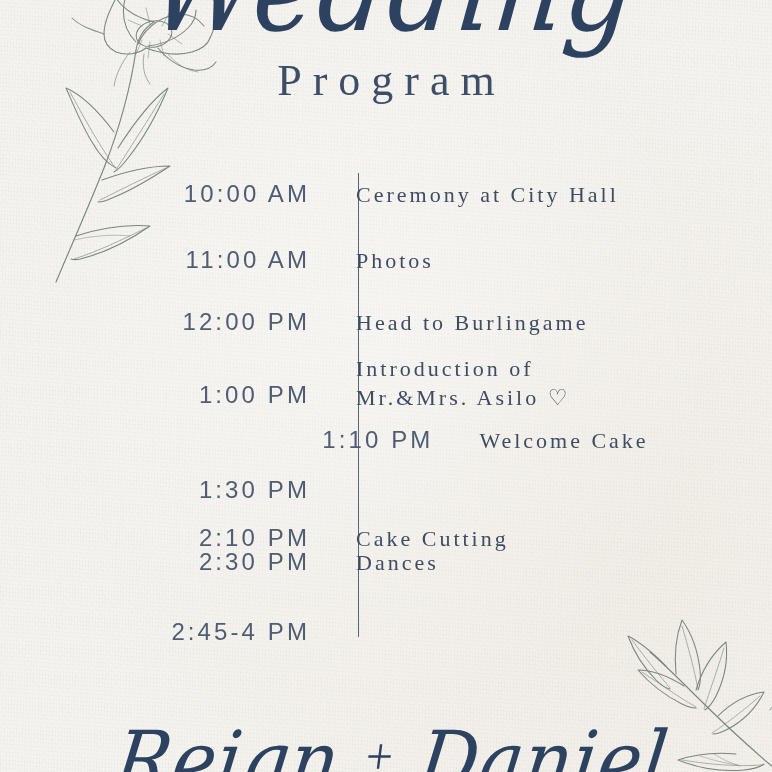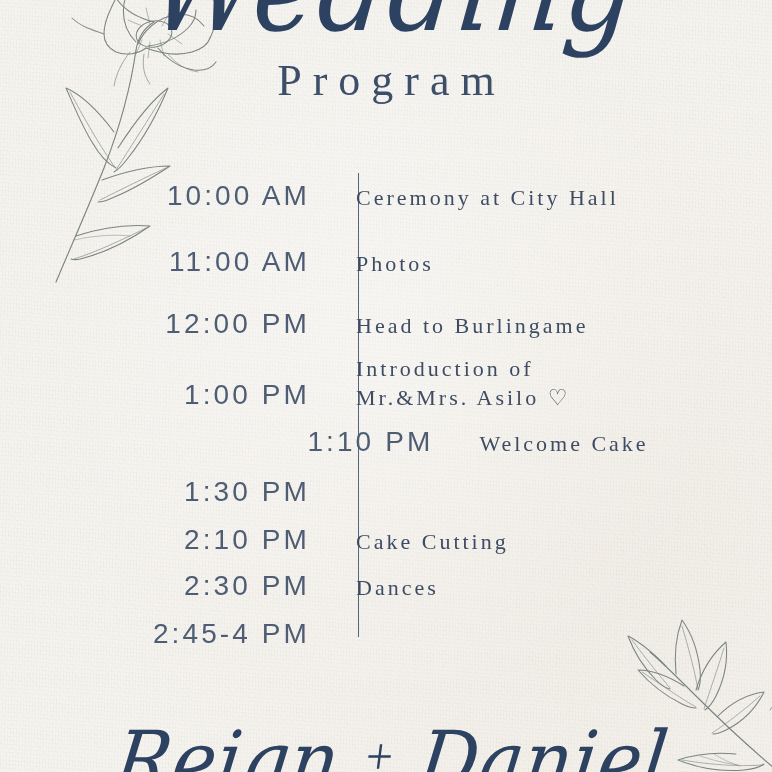--- a/index.html
+++ b/index.html
@@ -93,21 +93,21 @@
     position: absolute;
     left: 0;
     width: 772px;
     display: flex;
     align-items: baseline;
   }
   .time {
     width: 310px;
     text-align: right;
     font-family: "Liberation Sans", sans-serif;
-    font-size: 28px;
+    font-size: 24px;
     font-weight: 400;
     letter-spacing: 3.1px;
     color: #4f5d74;
     white-space: nowrap;
   }
   .event {
     margin-left: 46px;
     font-family: "Liberation Serif", serif;
     font-size: 22px;
     letter-spacing: 3.0px;
@@ -260,21 +260,21 @@
 
     <div class="row" style="top:308px;">
       <div class="time">1:30 PM</div>
     </div>
 
     <div class="row" style="top:356px;">
       <div class="time">2:10 PM</div>
       <div class="event">Cake Cutting</div>
     </div>
 
-    <div class="row" style="top:402px;">
+    <div class="row" style="top:380px;">
       <div class="time">2:30 PM</div>
       <div class="event">Dances</div>
     </div>
 
     <div class="row" style="top:450px;gap:12px;">
       <div class="time">2:45-4 PM</div>
     </div>
   </div>
 
   <div class="names">

